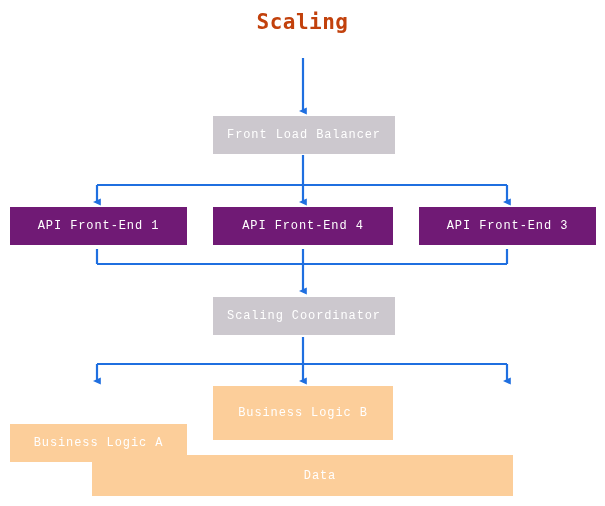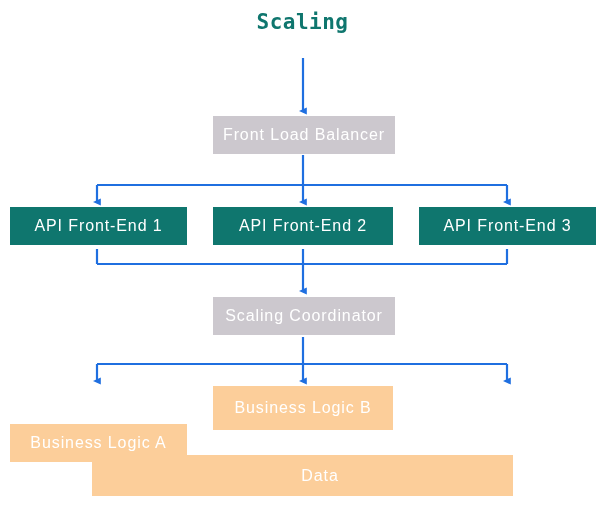--- a/index.html
+++ b/index.html
@@ -26,21 +26,21 @@
   
   .diagram-title {
     position: absolute;
     left: 0;
     top: 8px;
     width: 605px;
     text-align: center;
     font-family: "DejaVu Sans Mono", "Liberation Mono", monospace;
     font-size: 21px;
     font-weight: bold;
-    color: #0f766e;
+    color: #c2410c;
     letter-spacing: 0.5px;
     line-height: 28px;
     white-space: nowrap;
   }
 
   
   #connectors {
     position: absolute;
     left: 0;
     top: 0;
@@ -50,30 +50,30 @@
   }
 
   
   .node {
     position: absolute;
     box-sizing: border-box;
     display: flex;
     align-items: center;
     justify-content: center;
     color: #ffffff;
-    font-family: Liberation Sans, sans-serif;
-    font-size: 16px;
+    font-family: Liberation Mono, monospace;
+    font-size: 12px;
     letter-spacing: 0.9px;
     line-height: 1;
     white-space: nowrap;
     text-align: center;
     z-index: 2;
   }
   .node-grey   { background: #ccc8ce; }
-  .node-blue   { background: #0f766e; }
+  .node-blue   { background: #701a75; }
   .node-orange { background: #fcce9a; }
 </style>
 </head>
 <body>
 
 <div id="diagram-root">
 
   <div class="diagram-title">Scaling</div>
 
   <svg id="connectors" viewBox="0 0 605 506" width="605" height="506">
@@ -112,36 +112,36 @@
 
   <div class="node node-grey" style="left:213px; top:116px; width:182px; height:38px;">
     <span>Front Load Balancer</span>
   </div>
 
   <div class="node node-blue" style="left:10px; top:207px; width:177px; height:38px;">
     <span>API Front-End 1</span>
   </div>
 
   <div class="node node-blue" style="left:213px; top:207px; width:180px; height:38px;">
-    <span>API Front-End 2</span>
+    <span>API Front-End 4</span>
   </div>
 
   <div class="node node-blue" style="left:419px; top:207px; width:177px; height:38px;">
     <span>API Front-End 3</span>
   </div>
 
   <div class="node node-grey" style="left:213px; top:297px; width:182px; height:38px;">
     <span>Scaling Coordinator</span>
   </div>
 
   <div class="node node-orange" style="left:10px; top:386px; width:177px; height:38px;margin-top:38px;">
     <span>Business Logic A</span>
   </div>
 
-  <div class="node node-orange" style="left:213px; top:386px; width:180px; height:44px;">
+  <div class="node node-orange" style="left:213px; top:386px; width:180px; height:54px;">
     <span>Business Logic B</span>
   </div>
 
 
   <div class="node node-orange" style="left:92px; top:455px; width:421px; height:41px;padding-left:35px;">
     <span>Data</span>
   </div>
 
 </div>
 

